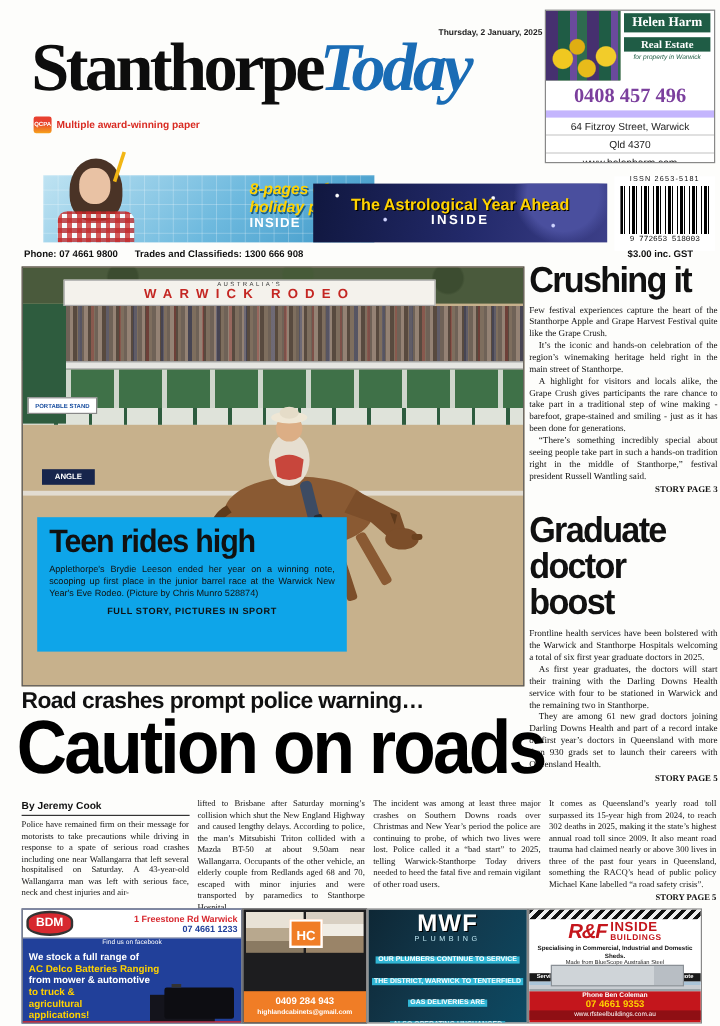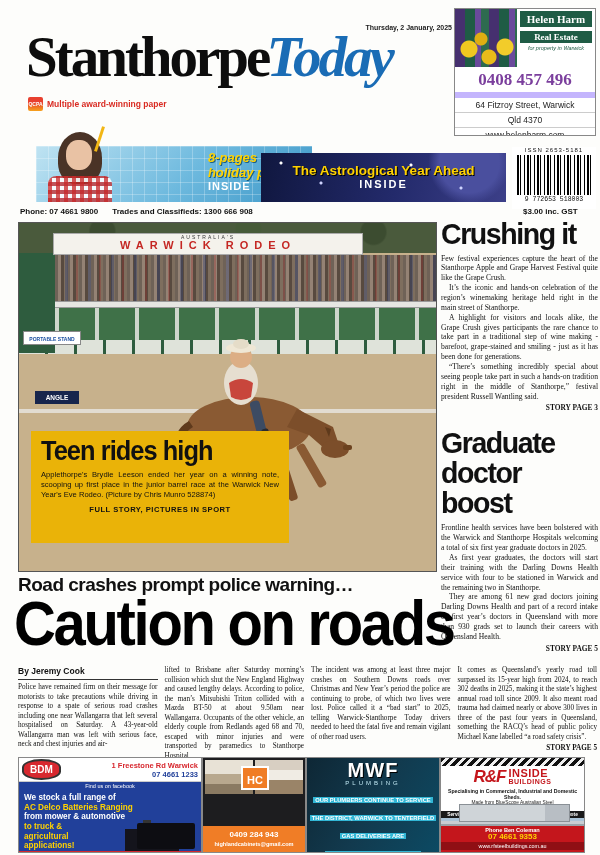--- a/index.html
+++ b/index.html
@@ -107,21 +107,21 @@
     background:repeating-linear-gradient(90deg, transparent 0 36px, #cfd6cc 36px 40px), #3f7148; }
   .fence2 { position:absolute; top:117px; left:0; right:0; height:14px;
     background:repeating-linear-gradient(90deg, transparent 0 26px, #2e5c3e 26px 29px), #dfe3da; }
   .tower { position:absolute; top:30px; left:0; width:36px; height:100px; background:#2e5c3e; }
   .sign-portable { position:absolute; top:108px; left:4px; width:58px; height:14px; background:#fff;
     color:#1a4fa0; font-weight:bold; font-size:5px; text-align:center; line-height:14px; border:1px solid #888; }
   .sign-angle { position:absolute; top:168px; left:16px; width:44px; height:13px; background:#17254c;
     color:#fff; font-weight:bold; font-size:6.5px; text-align:center; line-height:13px; }
   .dirt-line { position:absolute; top:186px; left:0; right:0; height:4px; background:#eee; opacity:.7; }
   .horse-svg { position:absolute; top:86px; left:118px; width:235px; height:210px; }
-  .caption-box { position:absolute; top:208px; left:12px; width:258px; height:112px; background:#eab308;
+  .caption-box { position:absolute; top:208px; left:12px; width:258px; height:112px; background:#0ea5e9;
     padding:6px 10px 4px; }
   .caption-title { font-size:27px; font-weight:bold; letter-spacing:-1px; line-height:1.05;
     transform:scaleX(.94); transform-origin:left; white-space:nowrap; }
   .caption-text { margin-top:5px; font-size:7.6px; line-height:1.32; text-align:justify; color:#111; }
   .caption-tag { margin-top:5px; font-size:7.6px; font-weight:bold; text-align:center; letter-spacing:.5px; }
 
   
   .right-col { position:absolute; top:220px; left:441px; width:157px; }
   .art-head { font-size:30px; font-weight:bold; letter-spacing:-1.5px; line-height:.95;
     transform:scaleX(.95); transform-origin:left; white-space:nowrap; }

